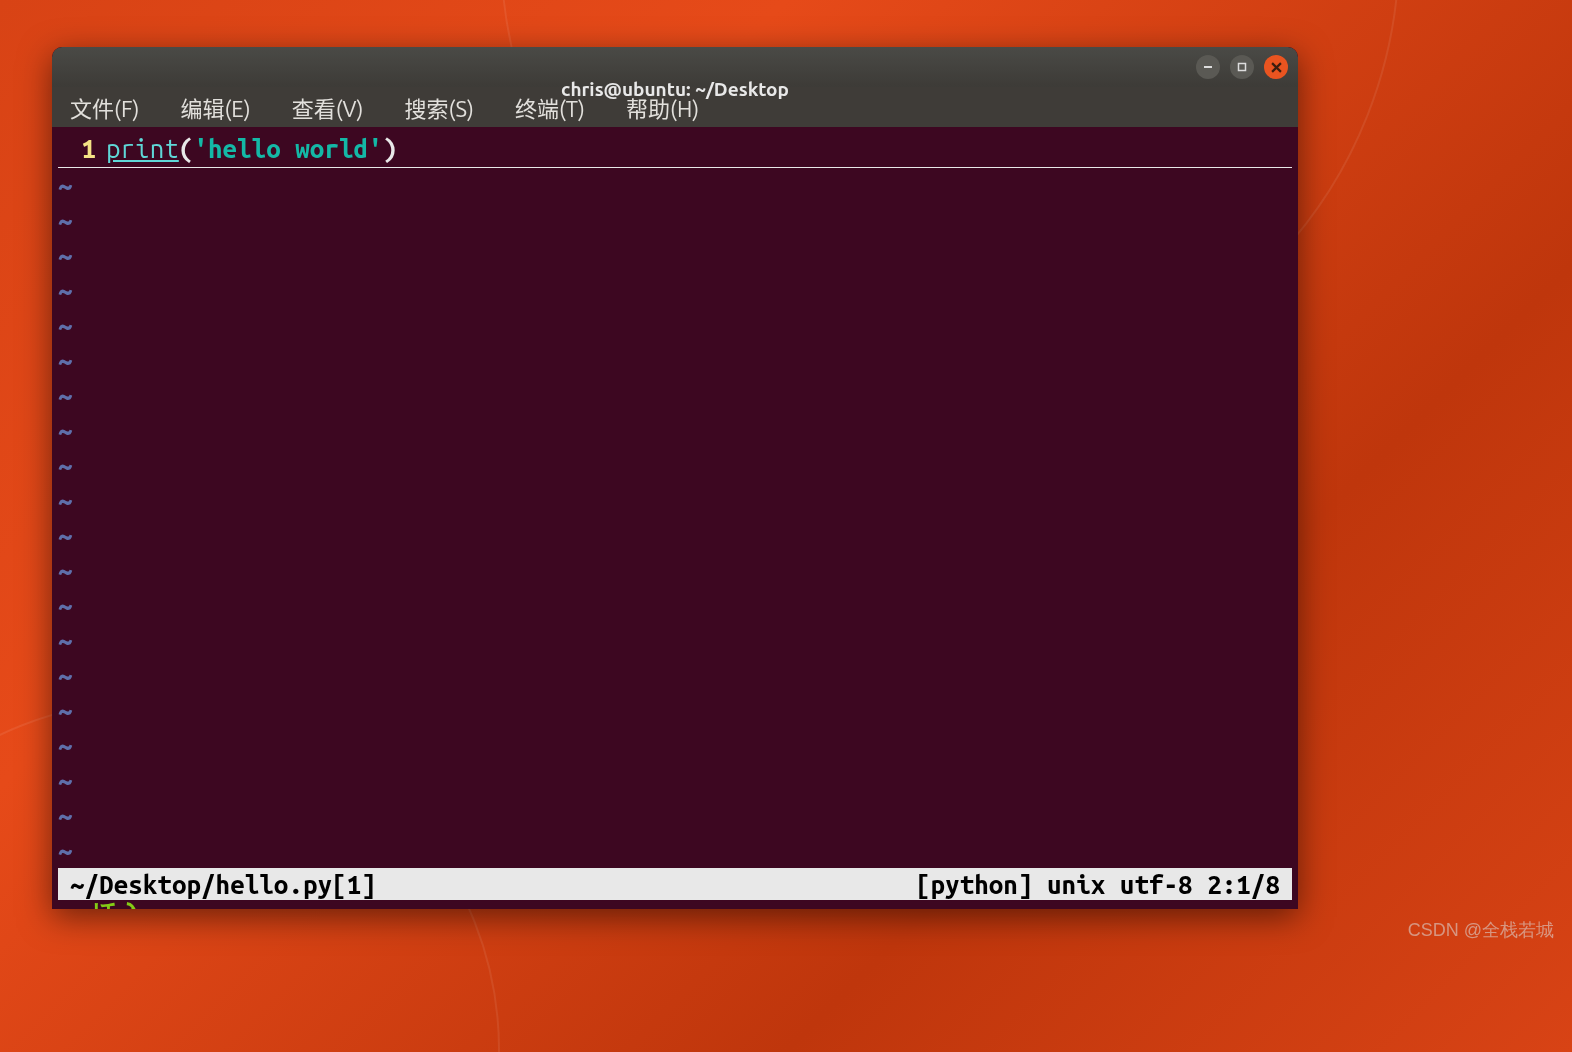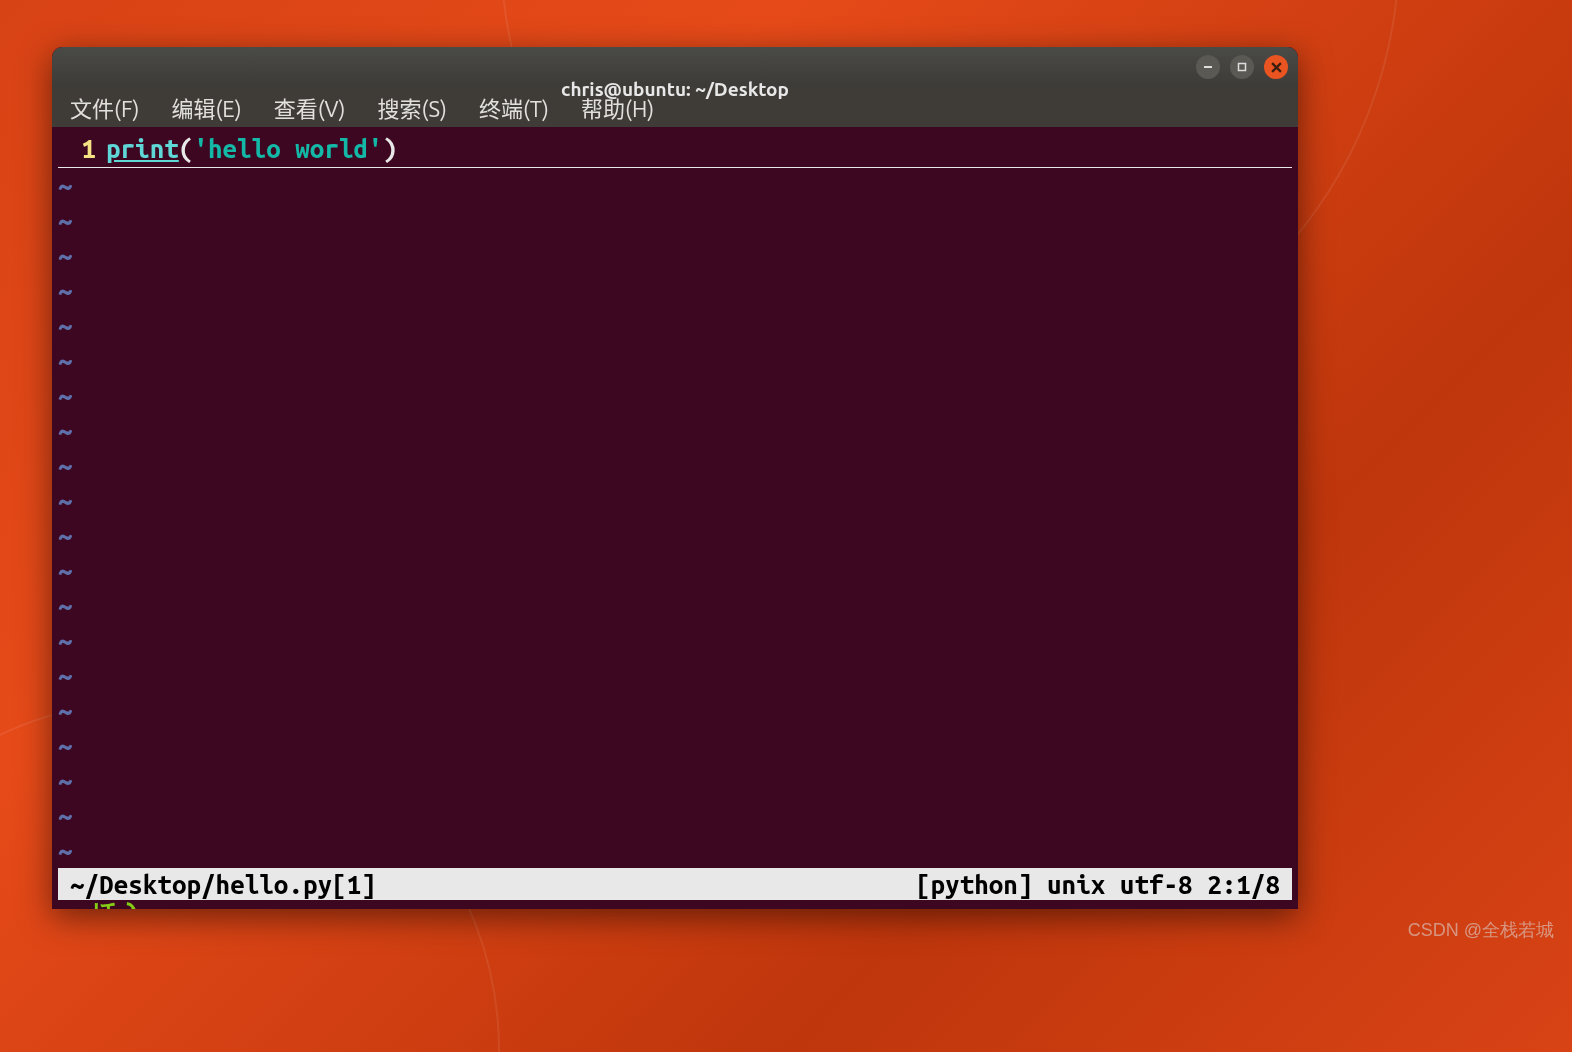--- a/index.html
+++ b/index.html
@@ -76,21 +76,21 @@
     .win-min { background: #5a5954; color: #ddd; }
     .win-max { background: #5a5954; color: #ddd; }
     .win-close { background: #e95420; color: #3a1e0f; font-weight: bold; }
 
     .menubar {
       background: #3f3c38;
       height: 42px;
       display: flex;
       align-items: center;
       padding: 0 8px;
-      gap: 12px;
+      gap: 21px;
       color: #e2e0dc;
       font-size: 22px;
     }
 
     .menu-item {
       padding: 4px 10px;
       cursor: pointer;
     }
 
     .editor {
@@ -115,21 +115,21 @@
 
     .gutter {
       width: 48px;
       text-align: right;
       color: #f4e285;
       padding-right: 10px;
       font-weight: bold;
     }
 
     .code-content { flex: 1; }
-    .kw { color: #5fd7d7; text-decoration: underline; font-weight: bold; }
+    .kw { color: #5fd7d7; text-decoration: underline; font-weight: normal; }
     .plain { color: #e8e8e8; font-weight: bold; }
     .str { color: #14b8a6; font-weight: bold; }
     .cursor-line { border-bottom: 1px solid #e8e8e8; padding-bottom:1px;}
 
     .tildes {
       flex: 1;
       display: flex;
       flex-direction: column;
     }
     .tilde-row {

